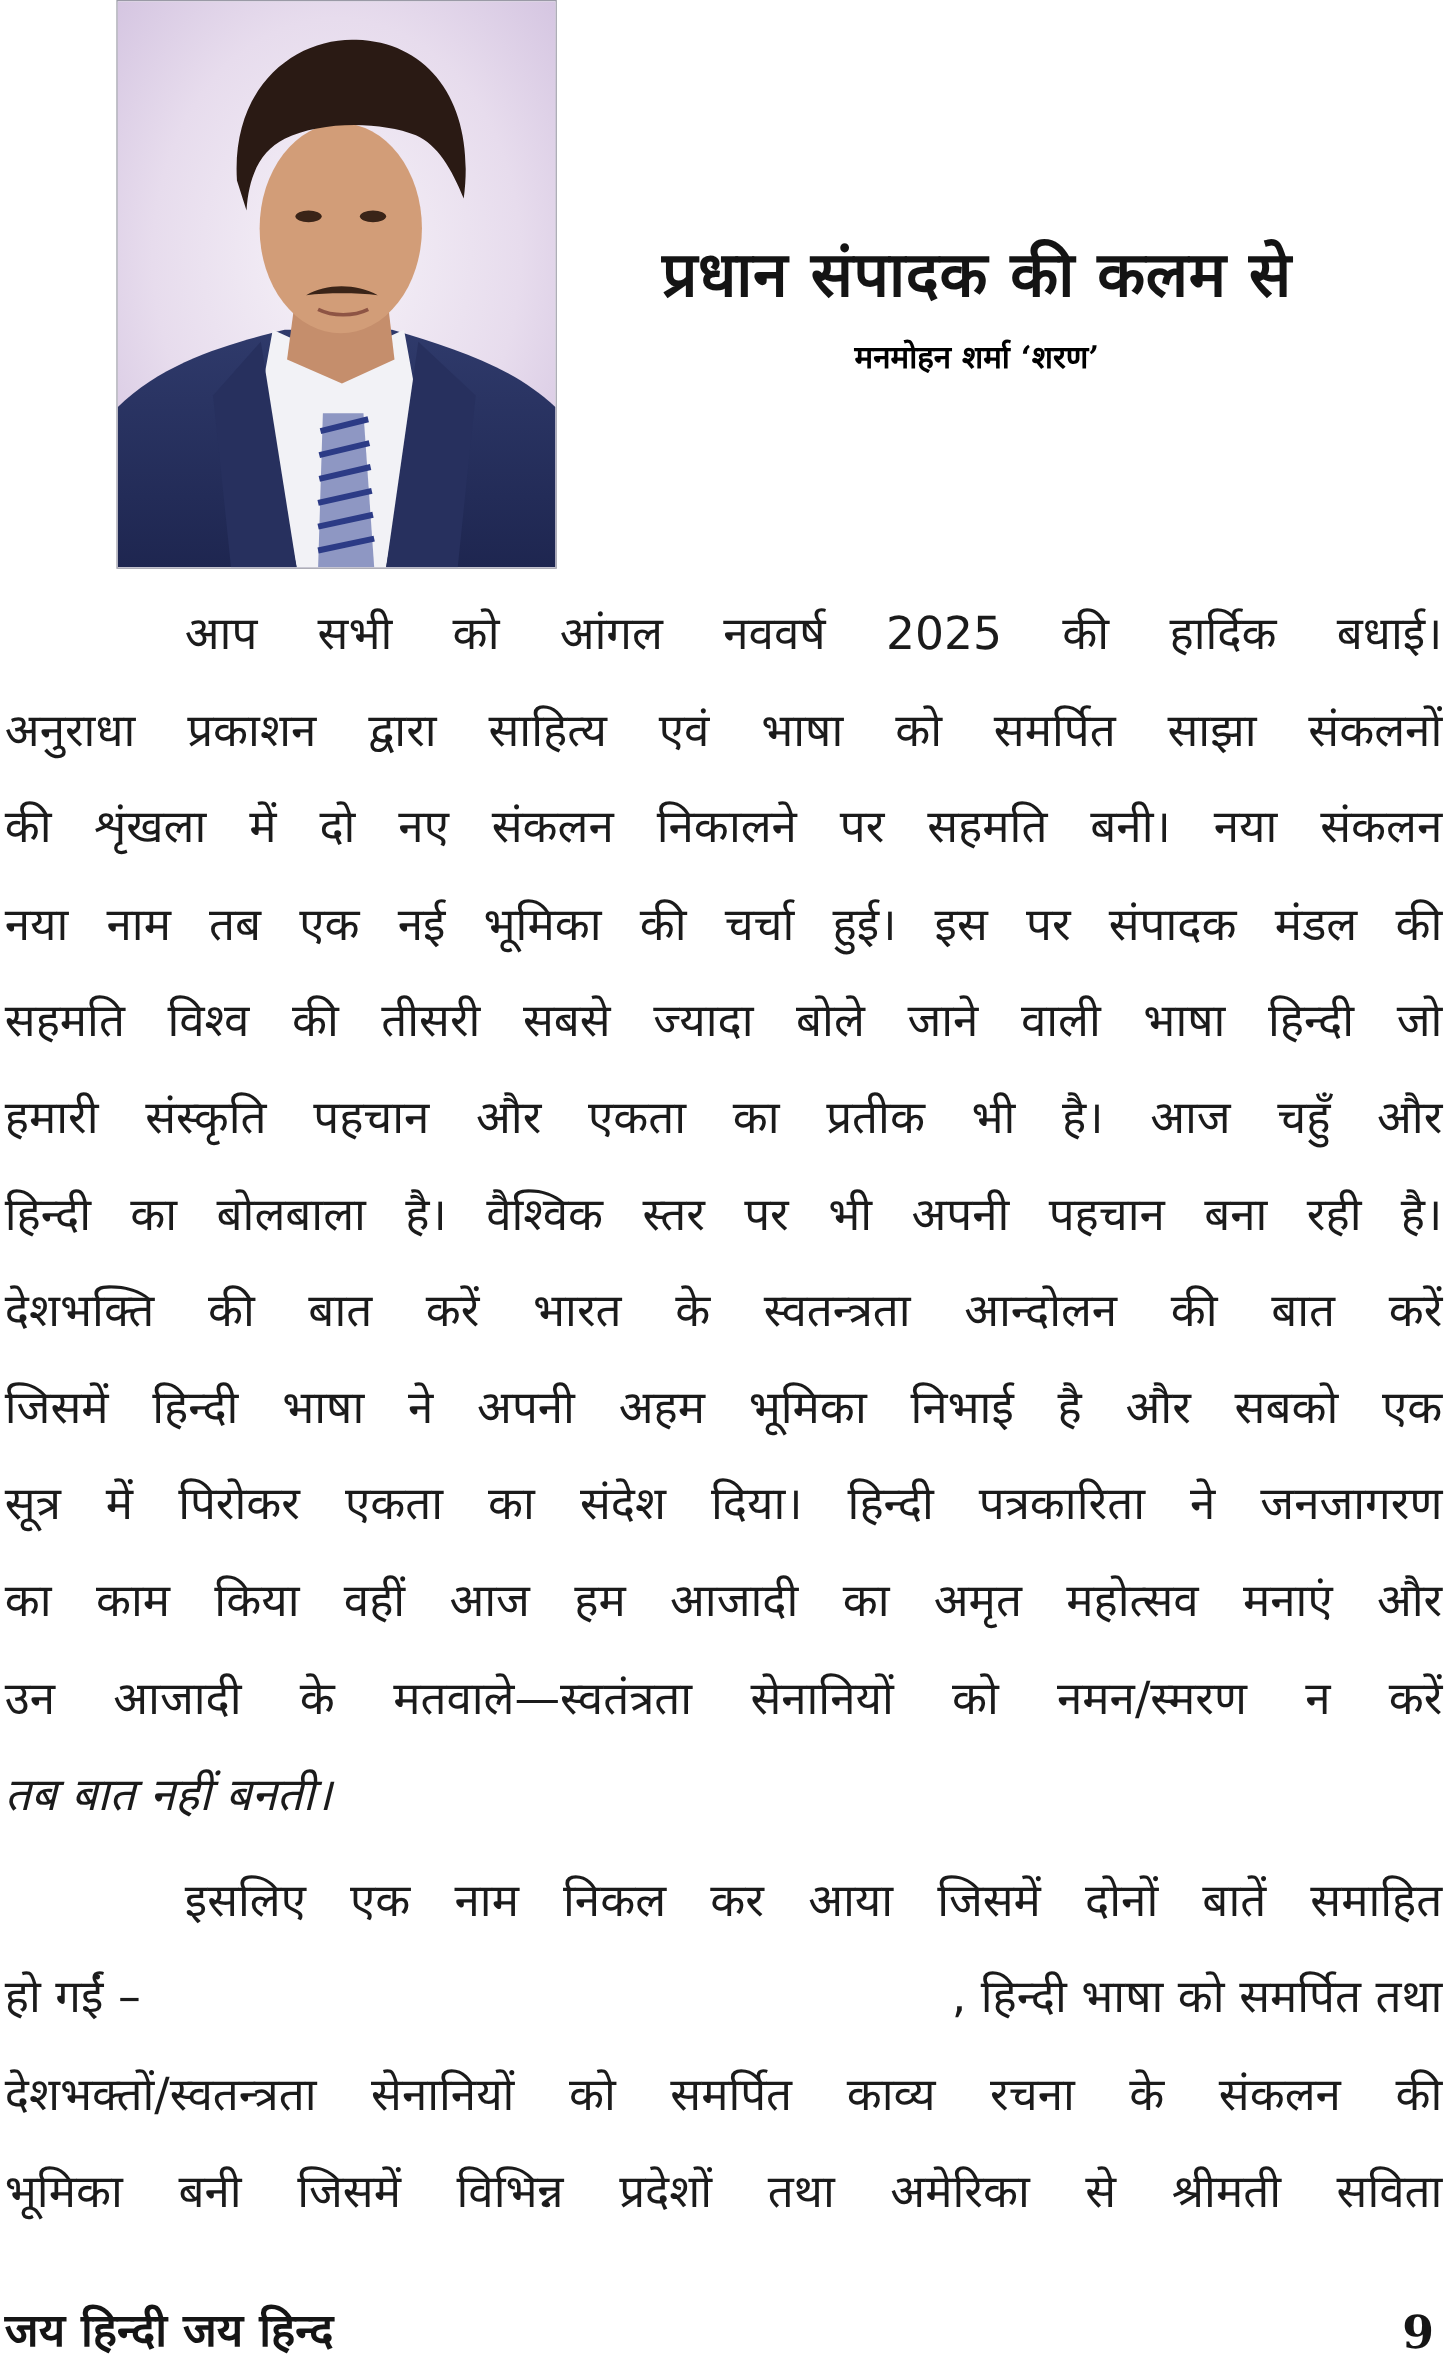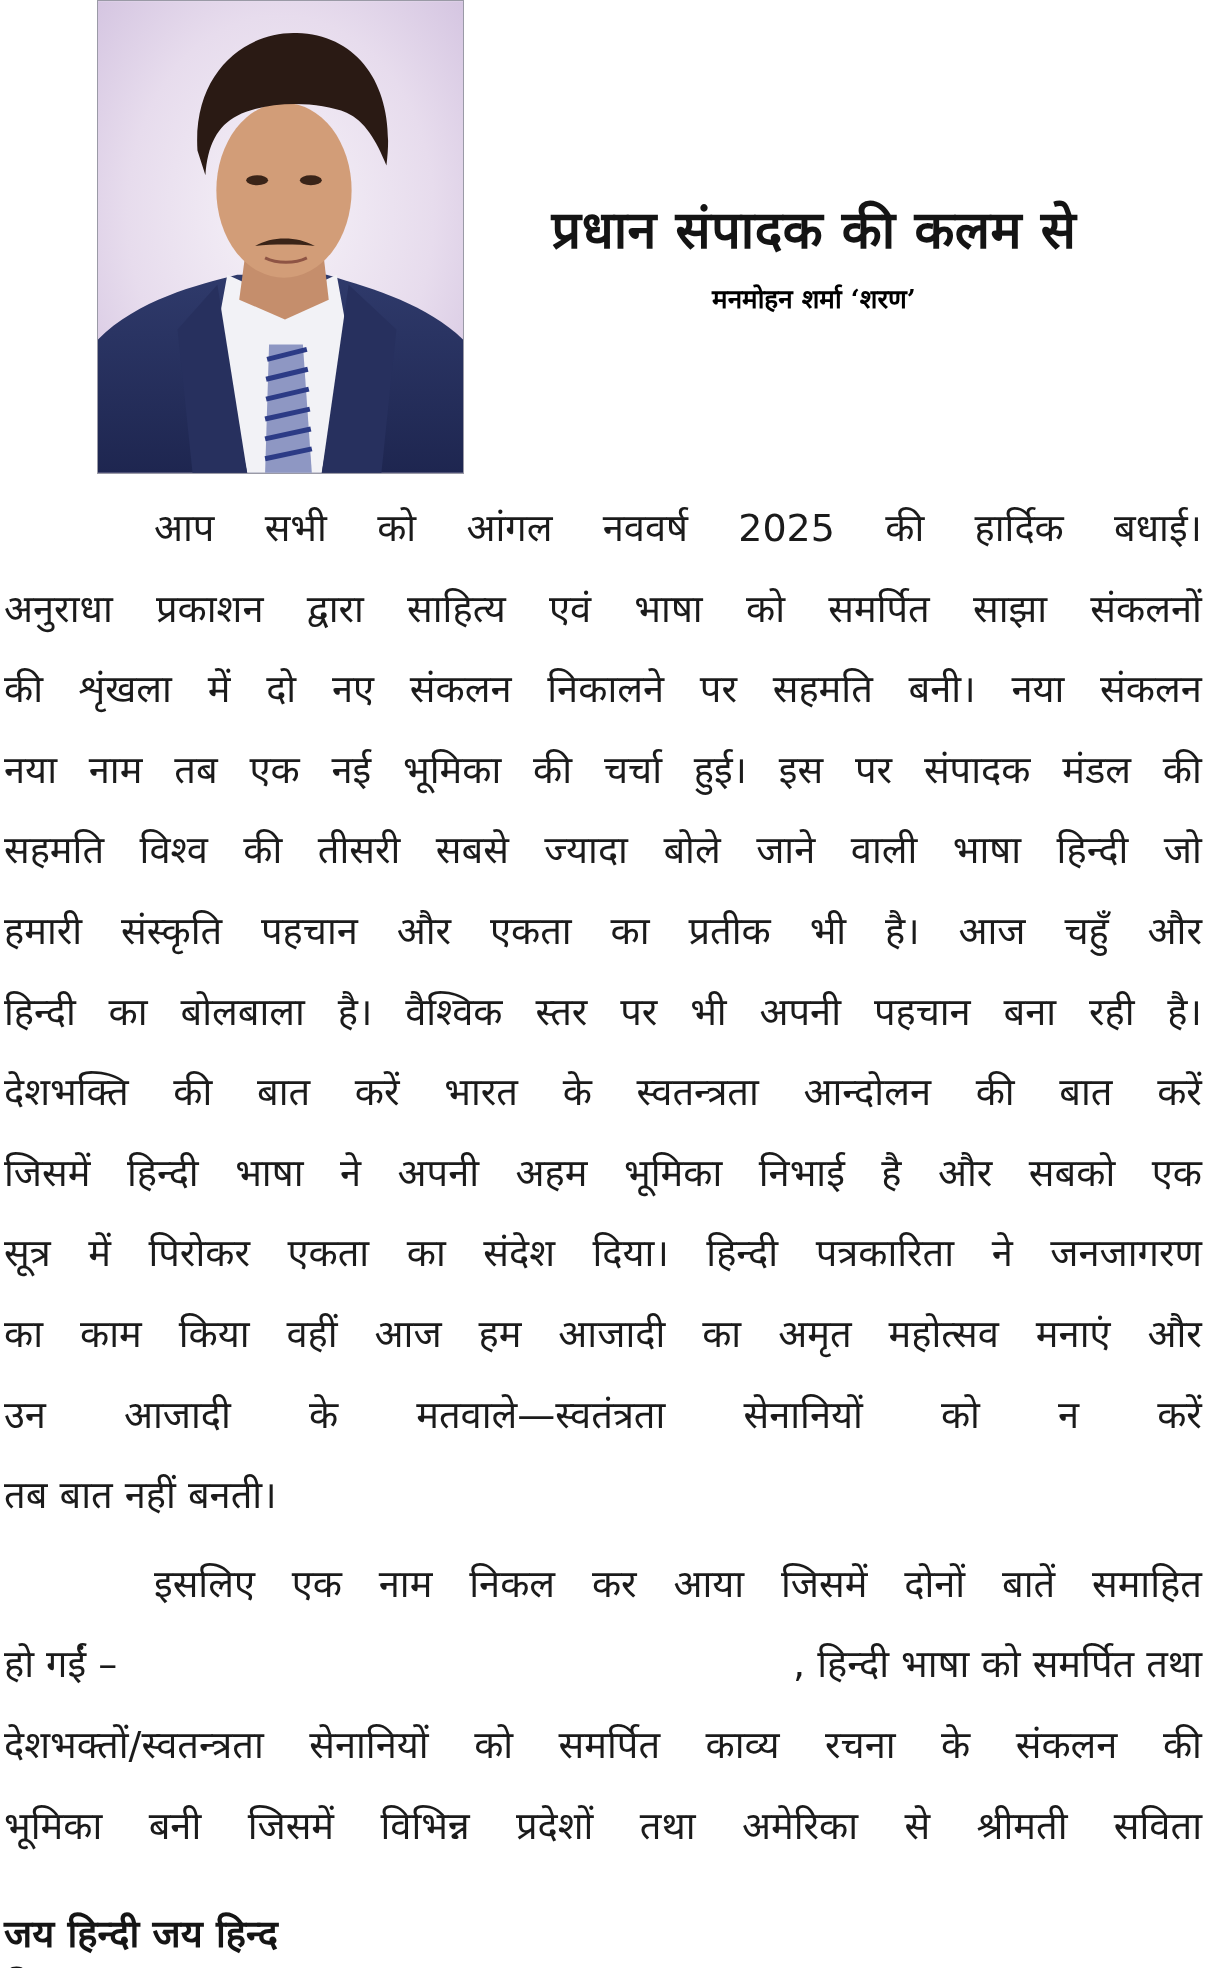--- a/index.html
+++ b/index.html
@@ -28,28 +28,28 @@
 
   .body-text {
     position: absolute; left: 4px; width: 1198px; top: 488px;
     font-family: "DejaVu Sans", sans-serif; font-size: 38px; line-height: 80.6px;
     color: #1b1b1b;
   }
   .line {
     display: flex; justify-content: space-between; white-space: nowrap; height: 80.6px; align-items: center;
   }
   .line.indent { padding-left: 150px; }
-  .line.last { justify-content: flex-start; }
+  .line.last { justify-content: flex-start; font-style: italic; }
   .para-gap { height: 8px; }
   .line b { font-weight: bold; }
 
   .footer {
     position: absolute; left: 4px; right: 14px; top: 1906px; height: 60px;
-    display: flex; justify-content: space-between; align-items: flex-start;
-    font-family: "DejaVu Serif", serif; font-weight: bold; font-size: 38px; color: #151515; flex-direction: column;
+    display: flex; justify-content: space-between; align-items: flex-end;
+    font-family: "DejaVu Serif", serif; font-weight: bold; font-size: 38px; color: #151515;
   }
 </style>
 </head>
 <body>
 
 <div class="photo" role="img" aria-label="Portrait of Manmohan Sharma 'Sharan' in a dark suit and striped tie">
   <svg viewBox="0 0 367 474" xmlns="http://www.w3.org/2000/svg">
     <defs>
       <radialGradient id="bg" cx="50%" cy="45%" r="70%">
         <stop offset="0%" stop-color="#f6f2f8"></stop>
@@ -252,20 +252,21 @@
         <span>मनाएं</span>
         <span>और</span>
       </div>
     <div class="line">
         <span>उन</span>
         <span>आजादी</span>
         <span>के</span>
         <span>मतवाले—स्वतंत्रता</span>
         <span>सेनानियों</span>
         <span>को</span>
+        <span>नमन/स्मरण</span>
         <span>न</span>
         <span>करें</span>
       </div>
     <div class="line last">तब बात नहीं बनती।</div>
   </div>
   <div class="para-gap"></div>
   <div class="para">
     <div class="line indent">
         <span>इसलिए</span>
         <span>एक</span>

